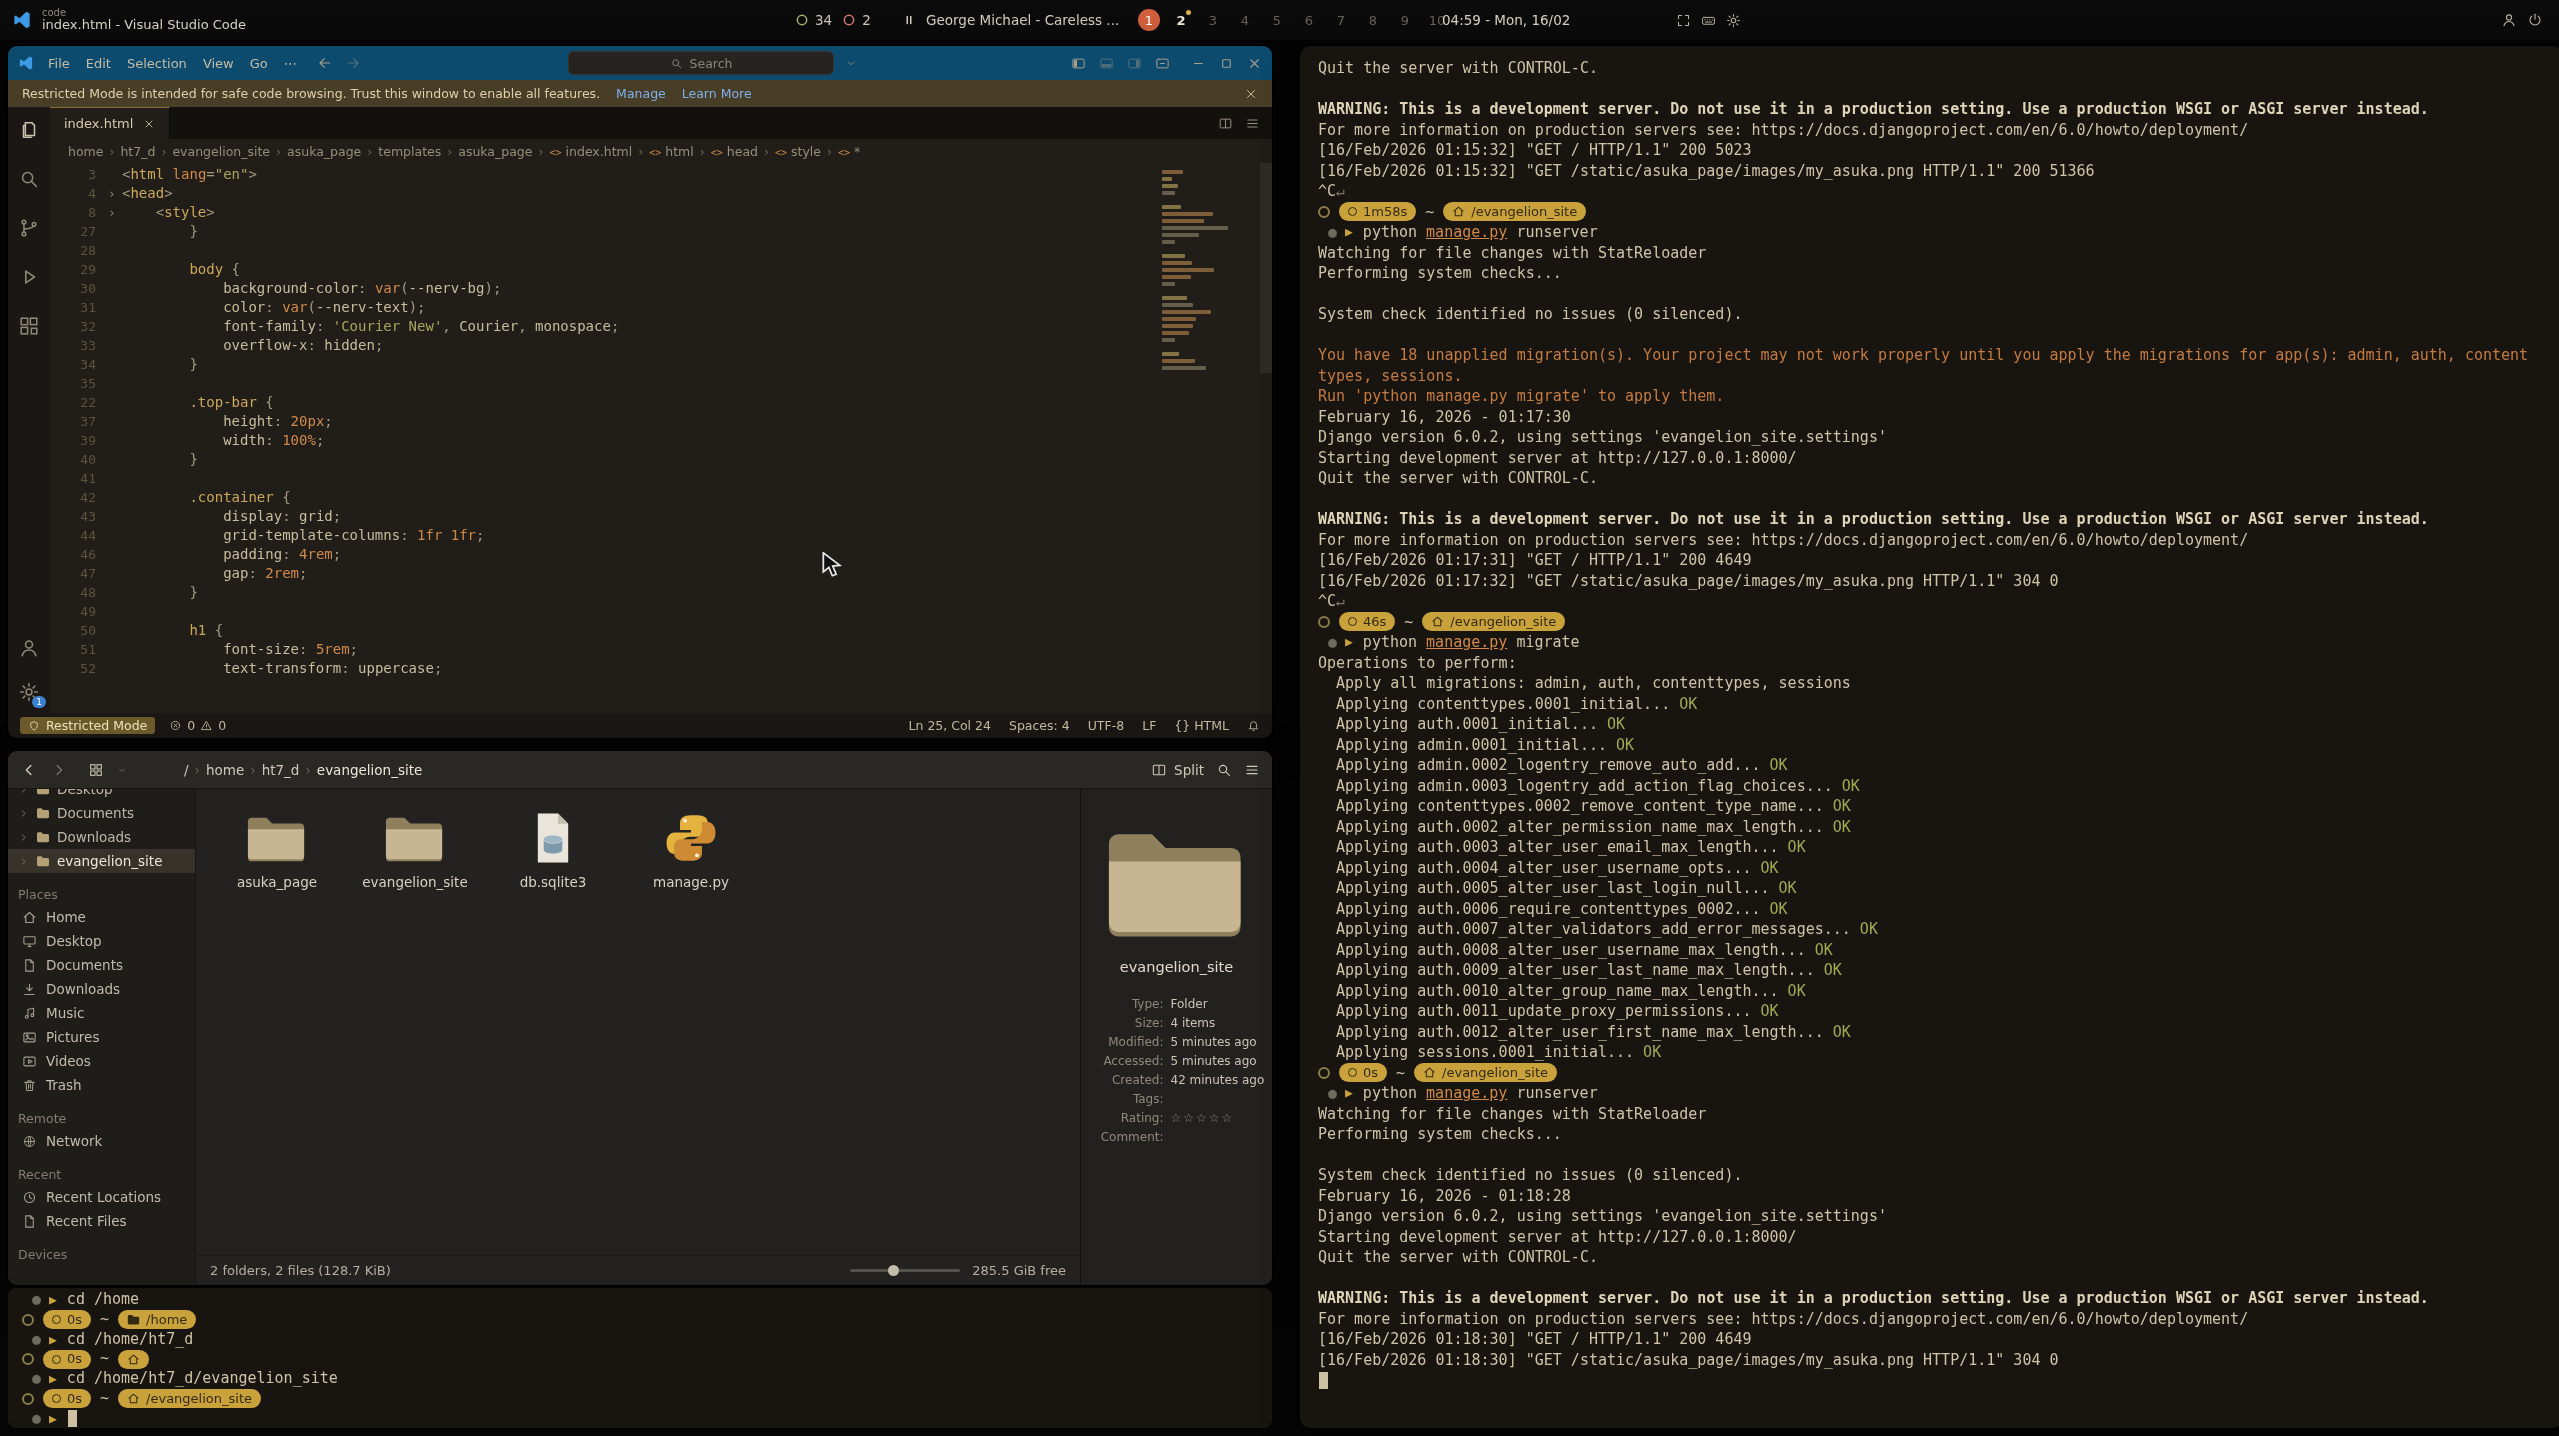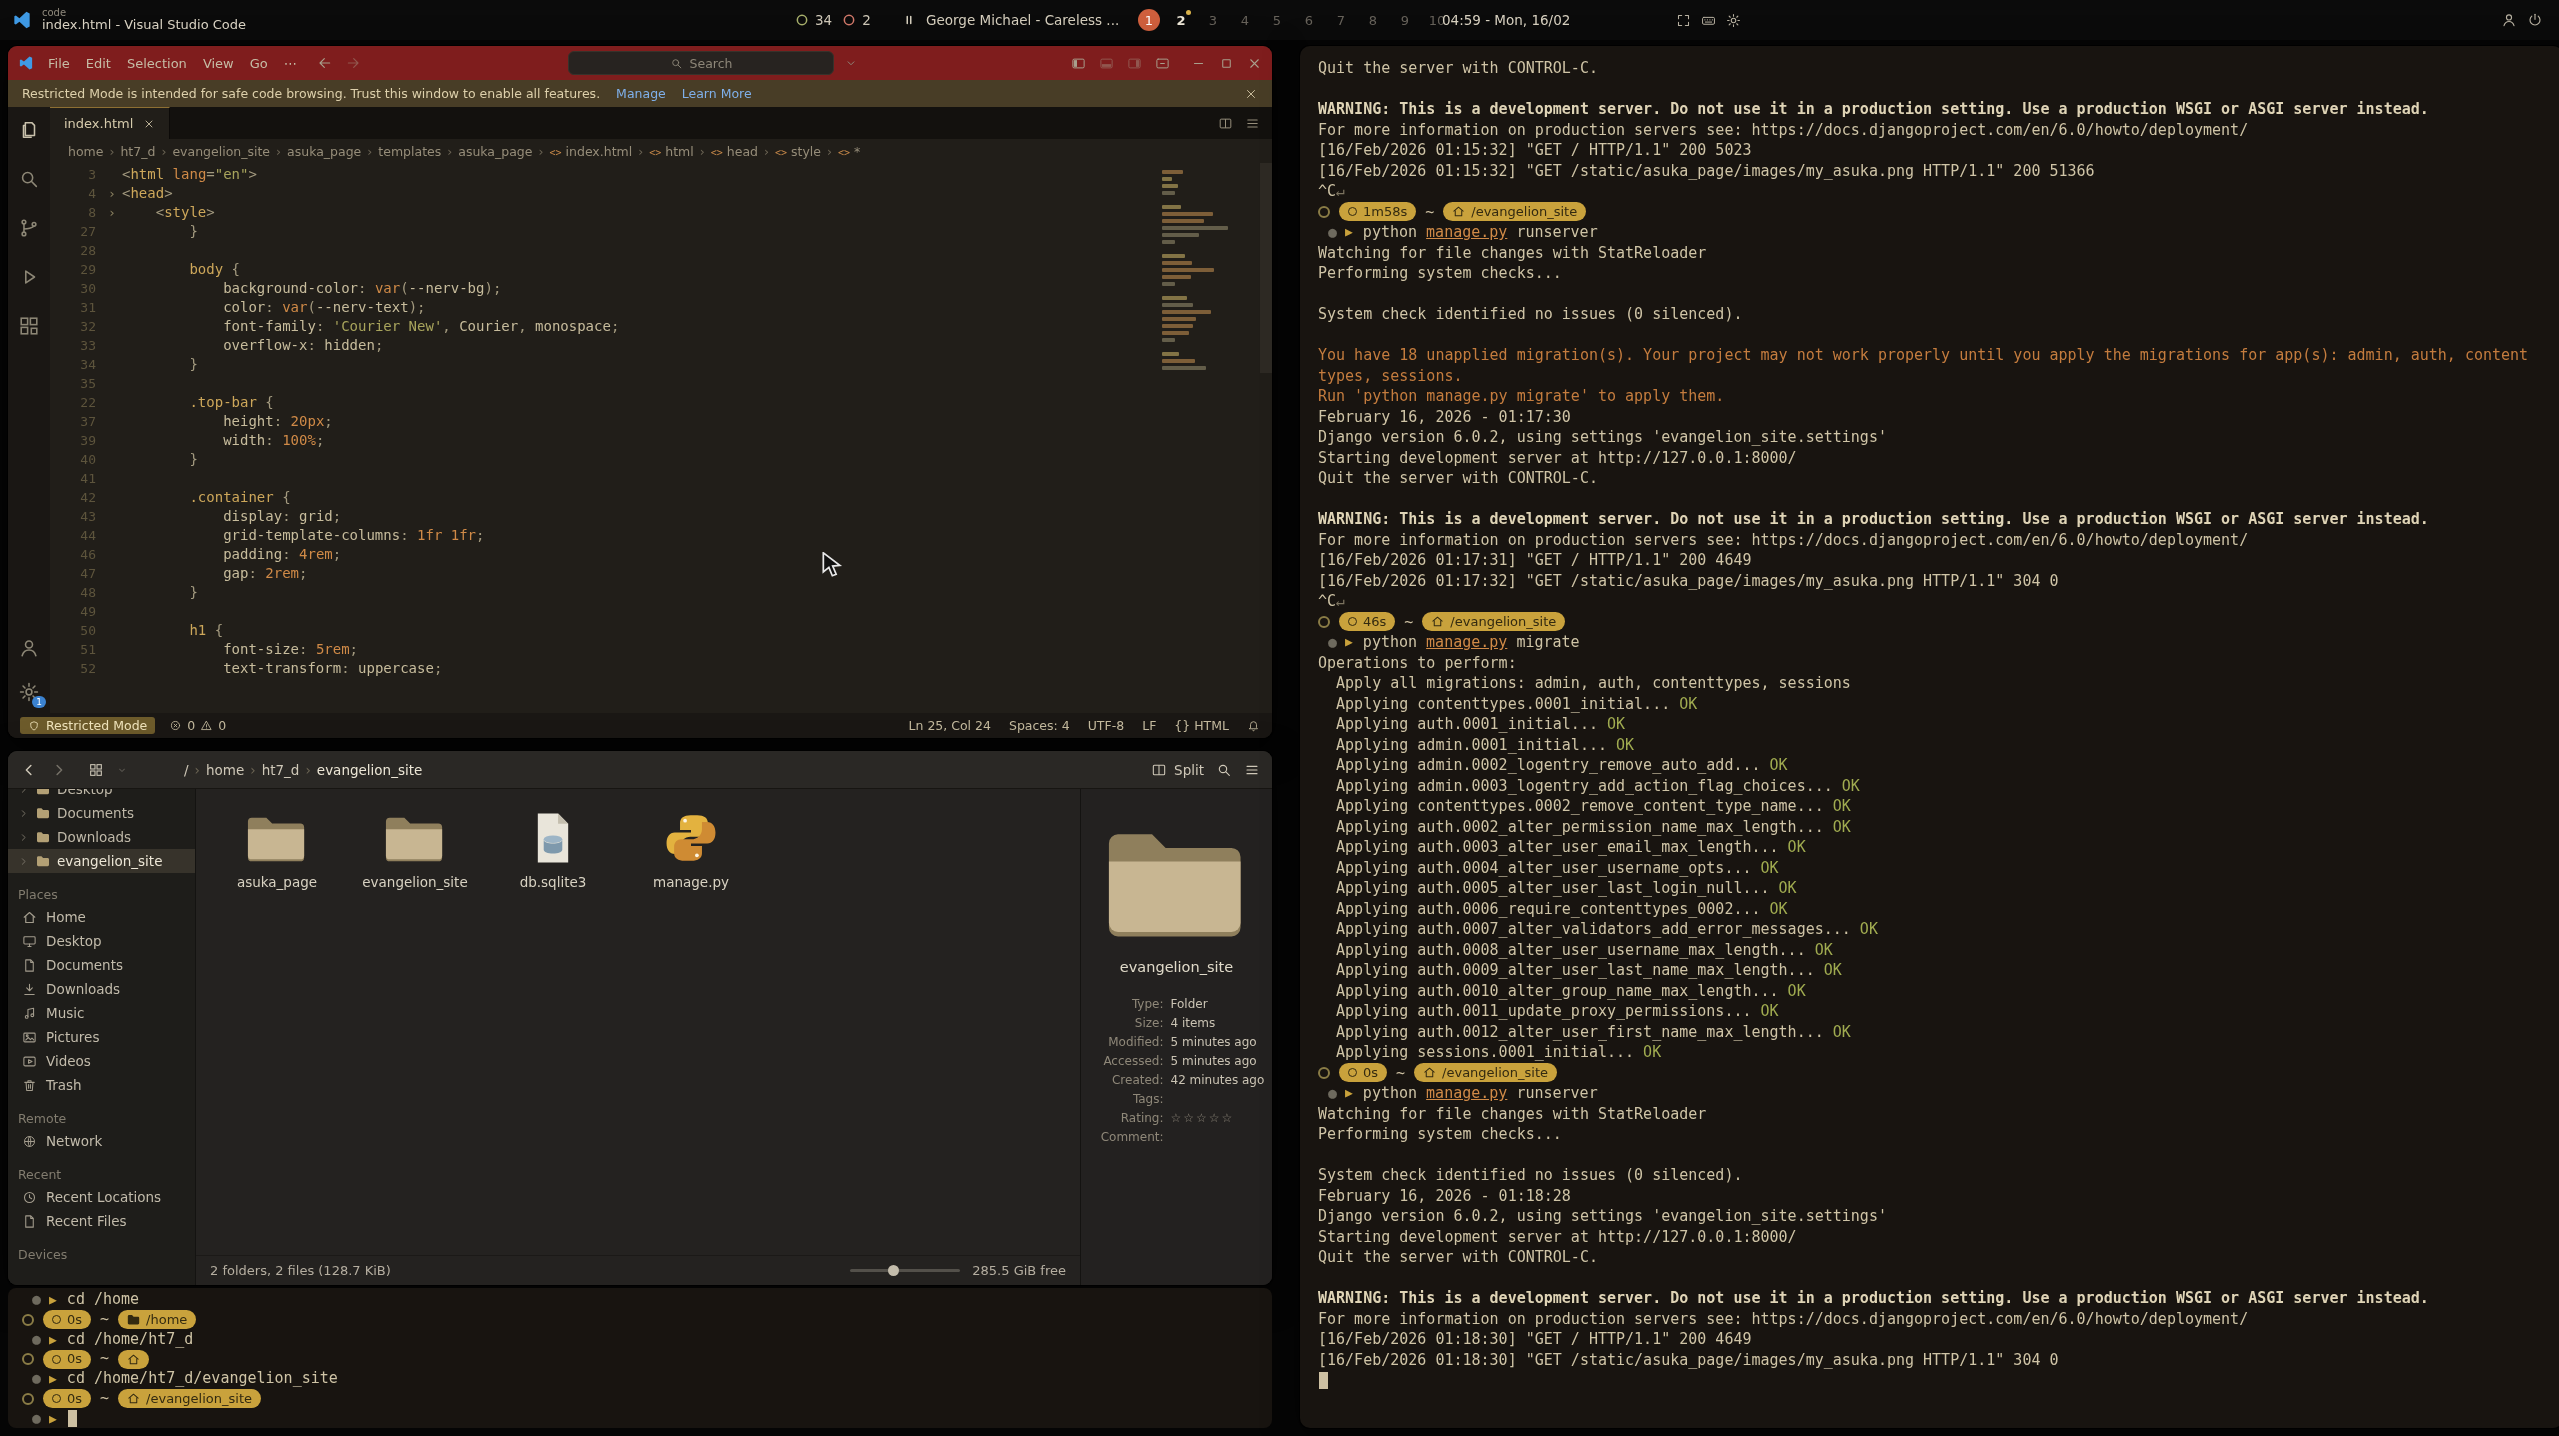--- a/index.html
+++ b/index.html
@@ -30,21 +30,21 @@
   .ws.attn::after{content:"";position:absolute;top:1px;right:1px;width:5px;height:5px;border-radius:50%;background:#d9b24a;}
   .tb-clock{left:1442px;color:#d8d1c0;font-size:13.5px;}
   .tb-sys{left:1676px;gap:14px;color:#b9b2a2;}
   .tb-right{right:16px;gap:16px;color:#b9b2a2;}
 
   
   .window{position:absolute;border-radius:9px;overflow:hidden;box-shadow:0 0 0 1px #000,0 10px 34px rgba(0,0,0,.55);}
 
   
   #vscode{left:8px;top:46px;width:1264px;height:692px;background:#211e19;}
-  .vs-title{height:34px;background:#7f1d1d;display:flex;align-items:center;padding:0 10px;gap:6px;
+  .vs-title{height:34px;background:#0c4a6e;display:flex;align-items:center;padding:0 10px;gap:6px;
             font-size:13px;color:#b9b19e;position:relative;}
   .vmenu{padding:0 8px;color:#c6bda6;}
   .navarr{margin-left:6px;color:#a79e8a;}
   .vs-search{position:absolute;left:560px;top:5px;width:266px;height:24px;background:#272320;border:1px solid #37322b;
              border-radius:6px;display:flex;align-items:center;justify-content:center;gap:7px;color:#8d8678;font-size:12.5px;}
   .searchcaret{position:absolute;left:836px;top:10px;color:#8d8678;}
   .vs-winbtns{margin-left:auto;display:flex;align-items:center;gap:13px;color:#a89f8c;}
   .vs-banner{height:27px;background:#483d26;display:flex;align-items:center;padding:0 14px;gap:16px;
              font-size:12.5px;color:#ddd0ab;}
   .bn-link{color:#7fb0ea;cursor:pointer;}

